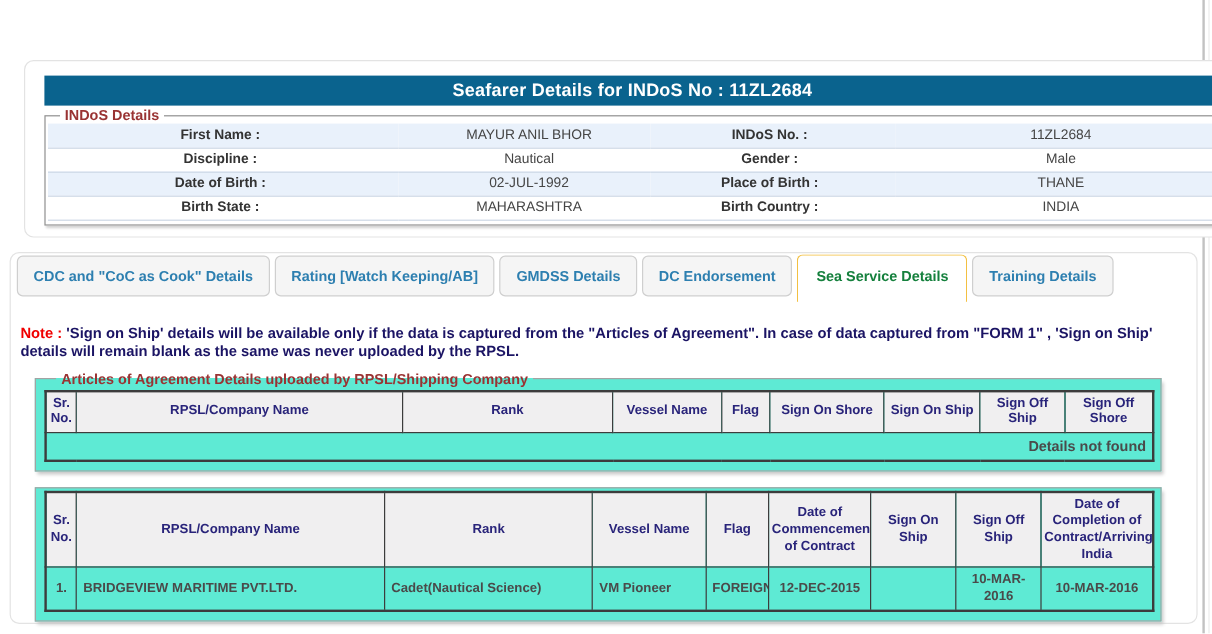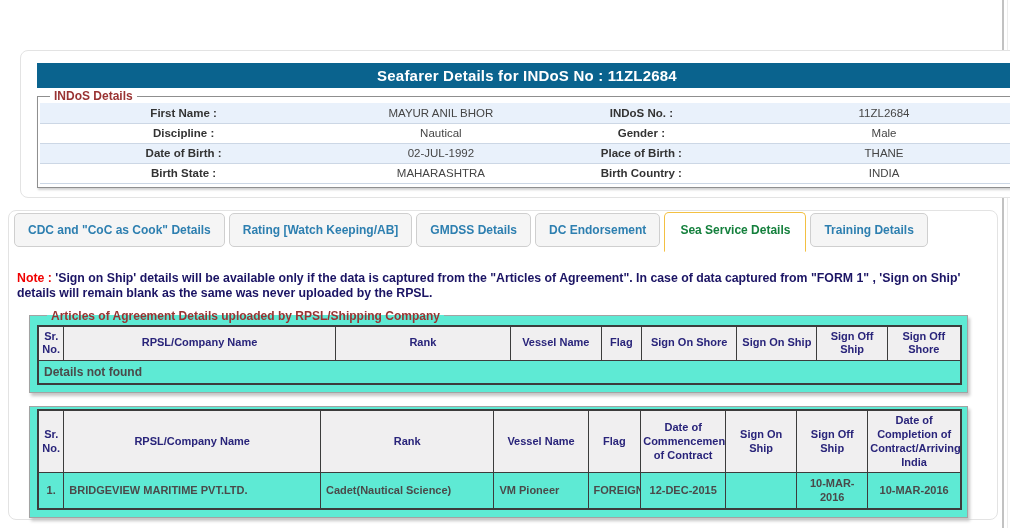--- a/index.html
+++ b/index.html
@@ -60,21 +60,21 @@
     width:100%; border-collapse:collapse; border:2px solid #3c3c3c; font-size:11px;
     table-layout:fixed;
   }
   table.data-table th, table.data-table td { border:1px solid #3c3c3c; overflow:hidden; }
   table.data-table th {
     background:#f0eff0; color:#29247a; font-weight:bold; text-align:center;
     padding:3px 2px; line-height:1.25;
   }
   table.data-table td { color:#4a4a4a; font-weight:bold; padding:4px 5px; line-height:1.2; }
   td.c { text-align:center; }
-  td.not-found { color:#f00000; text-align:left; font-size:12px; padding:2px; font-weight:bold;margin-top:40px; }
+  td.not-found { color:#f00000; text-align:right; font-size:12px; padding:2px; font-weight:bold;margin-top:40px; }
 </style>
 </head>
 <body>
 
 <div class="page">
   <div class="right-line"></div>
   <div class="right-line2"></div>
 
   <div class="top-panel">
     <div class="title-bar">Seafarer Details for INDoS No : 11ZL2684</div>

